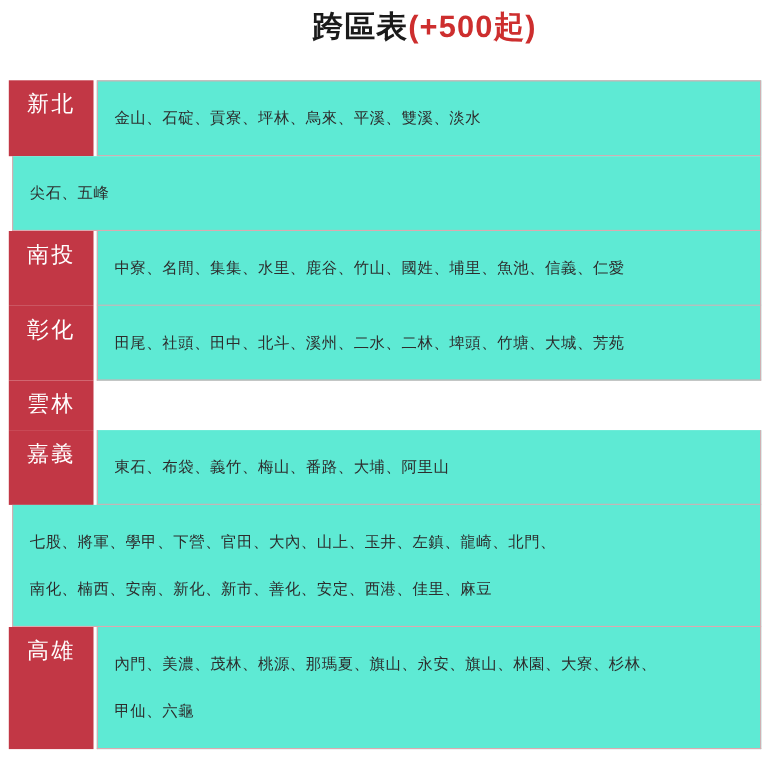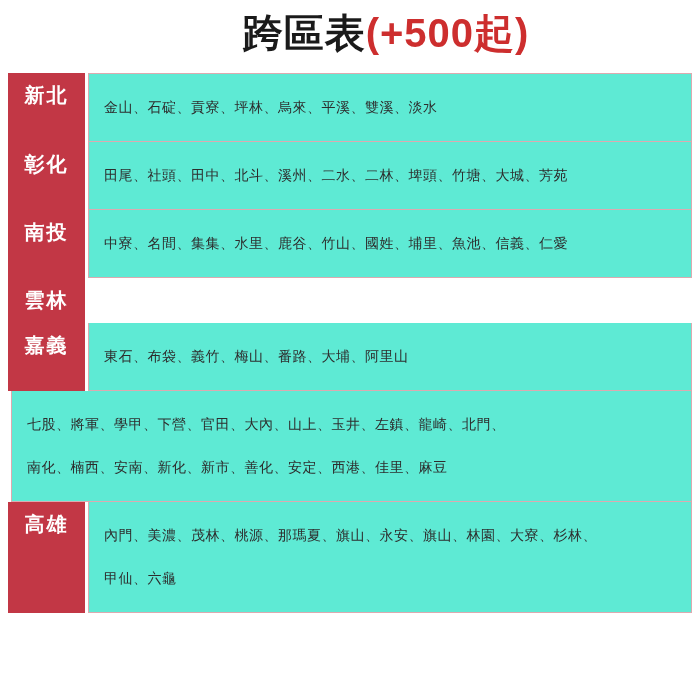--- a/index.html
+++ b/index.html
@@ -18,38 +18,38 @@
     background: #ffffff;
     font-family: "Liberation Sans", "DejaVu Sans", sans-serif;
     overflow: hidden;
   }
   .title {
     height: 73px;
     padding-top: 6px;
     text-align: center;
     
     padding-left: 72px;
-    font-size: 40px;
+    font-size: 28px;
     font-weight: bold;
     letter-spacing: 1px;
     white-space: nowrap;
   }
   .title .main { color: var(--title-main); }
   .title .suffix { color: var(--title-suffix); }
   .table {
     margin-left: 8px;
     width: 684px;
   }
   .row { display: flex; }
   .row .label {
     width: 77px;
     flex: 0 0 77px;
     background: var(--region-bg);
     color: var(--region-text);
-    font-weight: bold;
+    font-weight: normal;
     font-size: 20px;
     letter-spacing: 2px;
     text-align: center;
     line-height: 44.5px; 
   }
   .row .content {
     flex: 1;
     margin-left: 3px;
     background: #5eead4;
     border: 1.5px solid var(--table-border);
@@ -73,31 +73,32 @@
   </div>
 
   <div class="table">
     <div class="row">
       <div class="label">新北</div>
       <div class="content">金山、石碇、貢寮、坪林、烏來、平溪、雙溪、淡水</div>
     </div>
 
 
     <div class="row">
+      <div class="content">尖石、五峰</div>
     </div>
 
 
     <div class="row">
-      <div class="label">彰化</div>
-      <div class="content">田尾、社頭、田中、北斗、溪州、二水、二林、埤頭、竹塘、大城、芳苑</div>
+      <div class="label">南投</div>
+      <div class="content">中寮、名間、集集、水里、鹿谷、竹山、國姓、埔里、魚池、信義、仁愛</div>
     </div>
 
     <div class="row">
-      <div class="label">南投</div>
-      <div class="content">中寮、名間、集集、水里、鹿谷、竹山、國姓、埔里、魚池、信義、仁愛</div>
+      <div class="label">彰化</div>
+      <div class="content">田尾、社頭、田中、北斗、溪州、二水、二林、埤頭、竹塘、大城、芳苑</div>
     </div>
 
     <div class="row">
       <div class="label">雲林</div>
     </div>
 
     <div class="row">
       <div class="label">嘉義</div>
       <div class="content">東石、布袋、義竹、梅山、番路、大埔、阿里山</div>
     </div>

